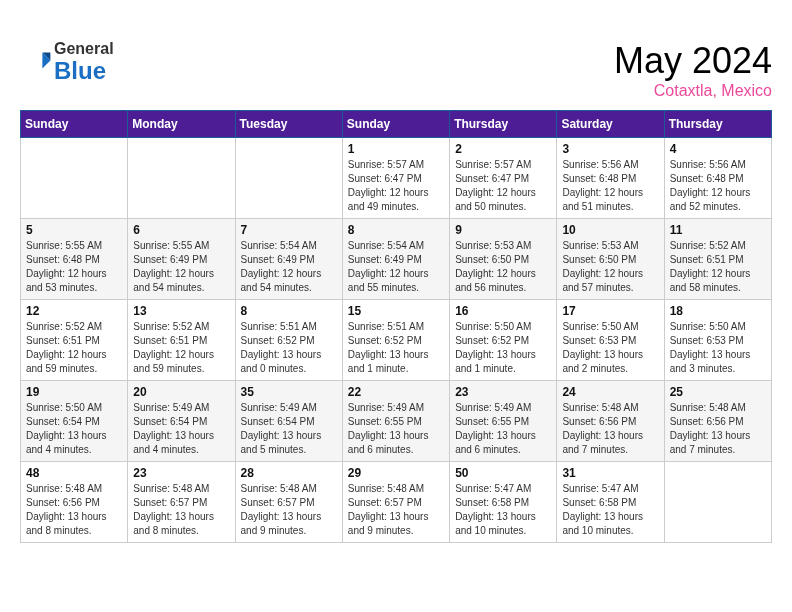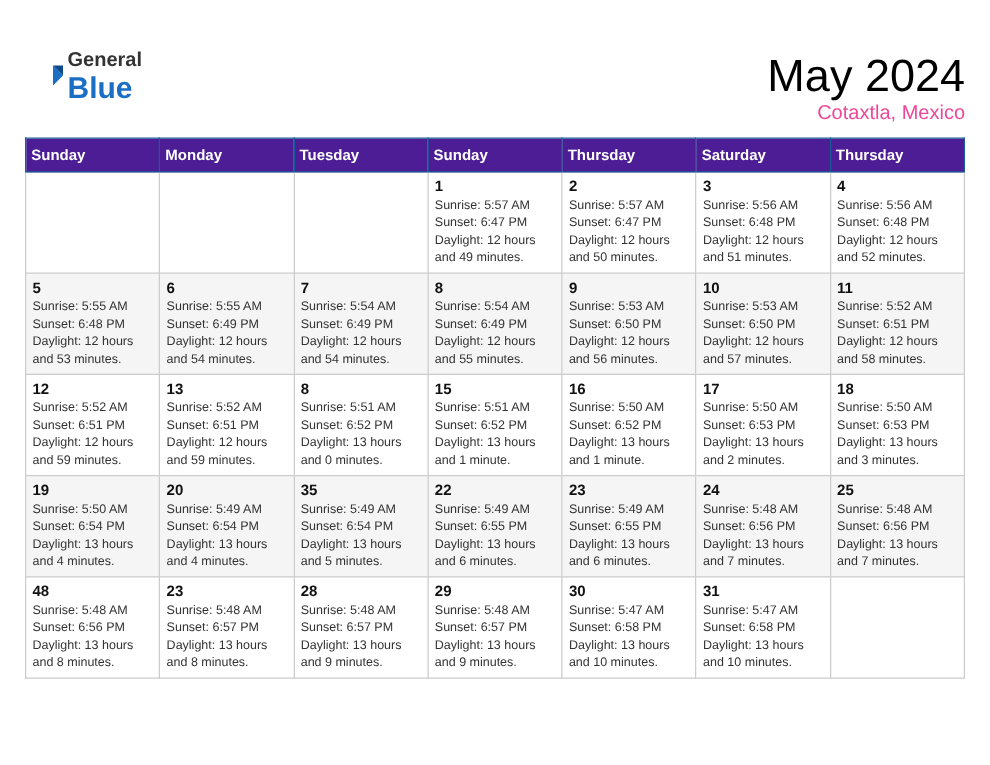--- a/index.html
+++ b/index.html
@@ -329,21 +329,21 @@
 and 9 minutes.</div>
         </td>
         <td>
           <div class="day-number">29</div>
           <div class="day-info" style="white-space: pre-line;">Sunrise: 5:48 AM
 Sunset: 6:57 PM
 Daylight: 13 hours
 and 9 minutes.</div>
         </td>
         <td>
-          <div class="day-number">30</div>
+          <div class="day-number">50</div>
           <div class="day-info" style="white-space: pre-line;">Sunrise: 5:47 AM
 Sunset: 6:58 PM
 Daylight: 13 hours
 and 10 minutes.</div>
         </td>
         <td>
           <div class="day-number">31</div>
           <div class="day-info" style="white-space: pre-line;">Sunrise: 5:47 AM
 Sunset: 6:58 PM
 Daylight: 13 hours

